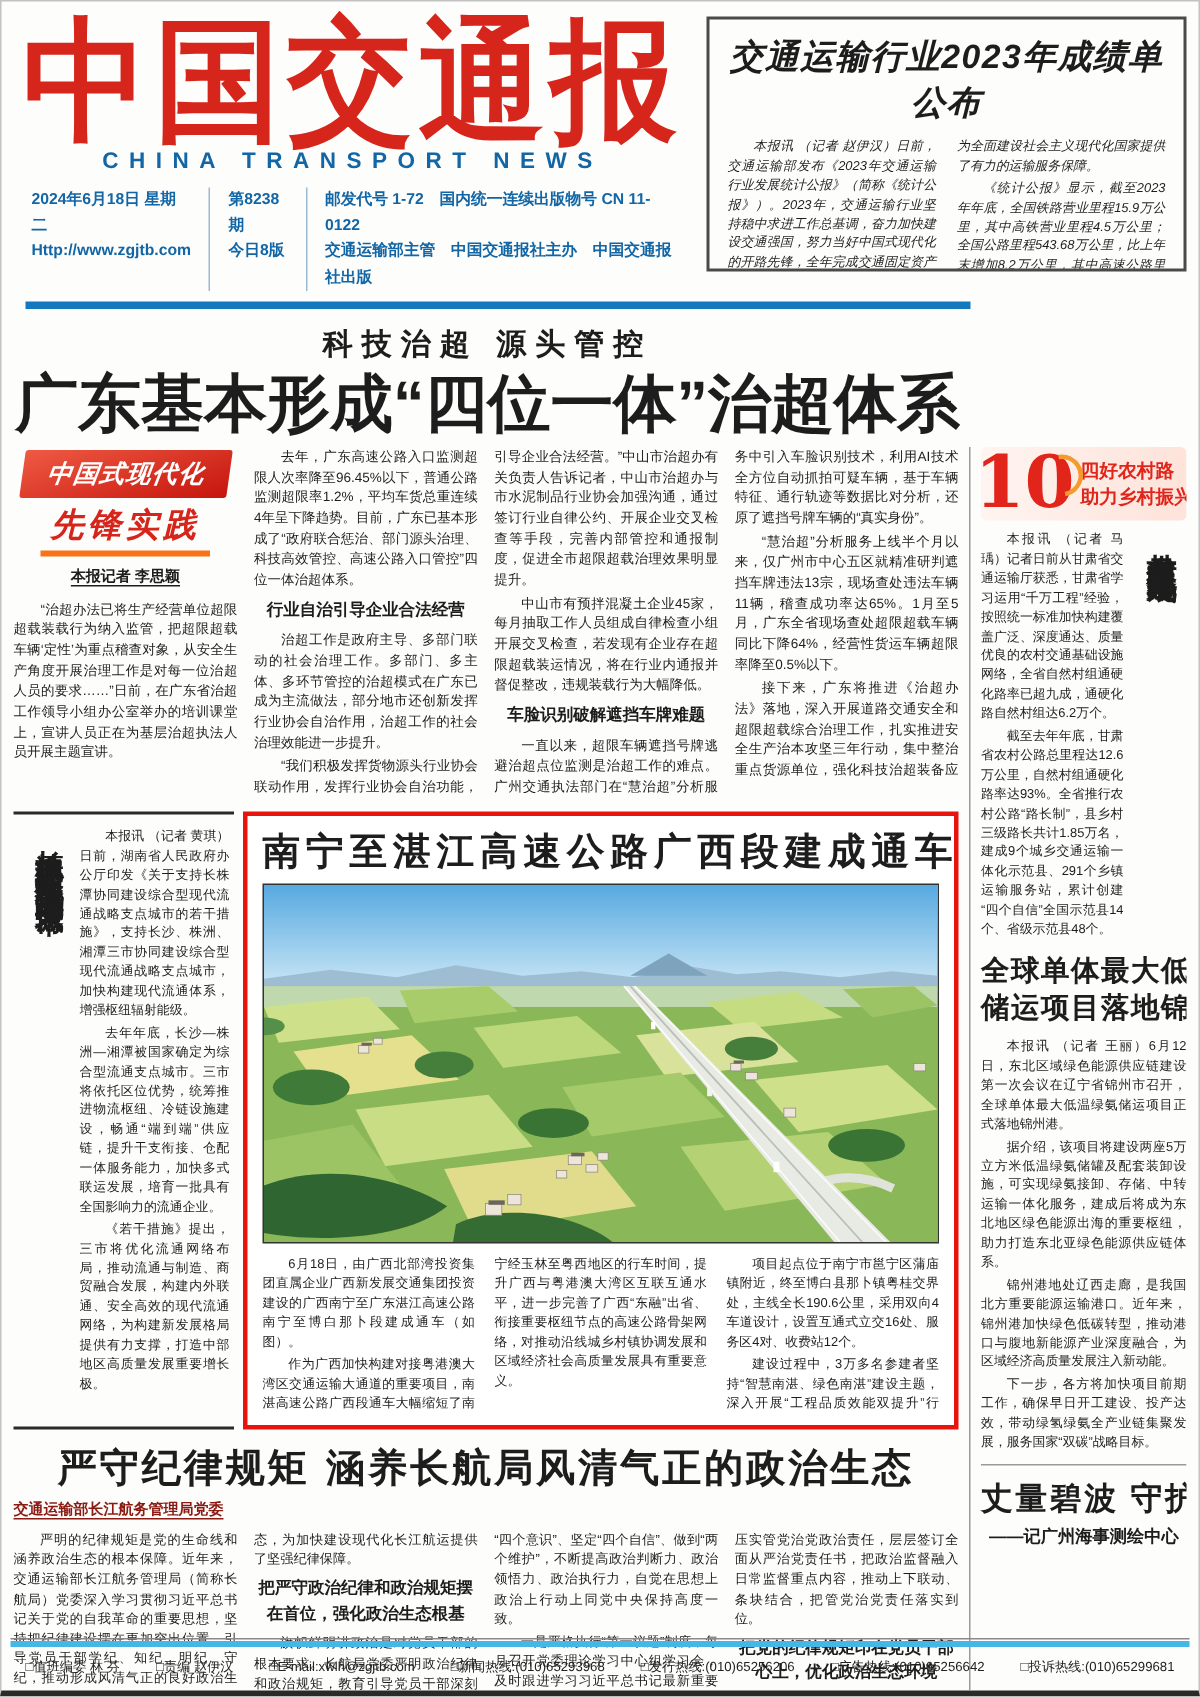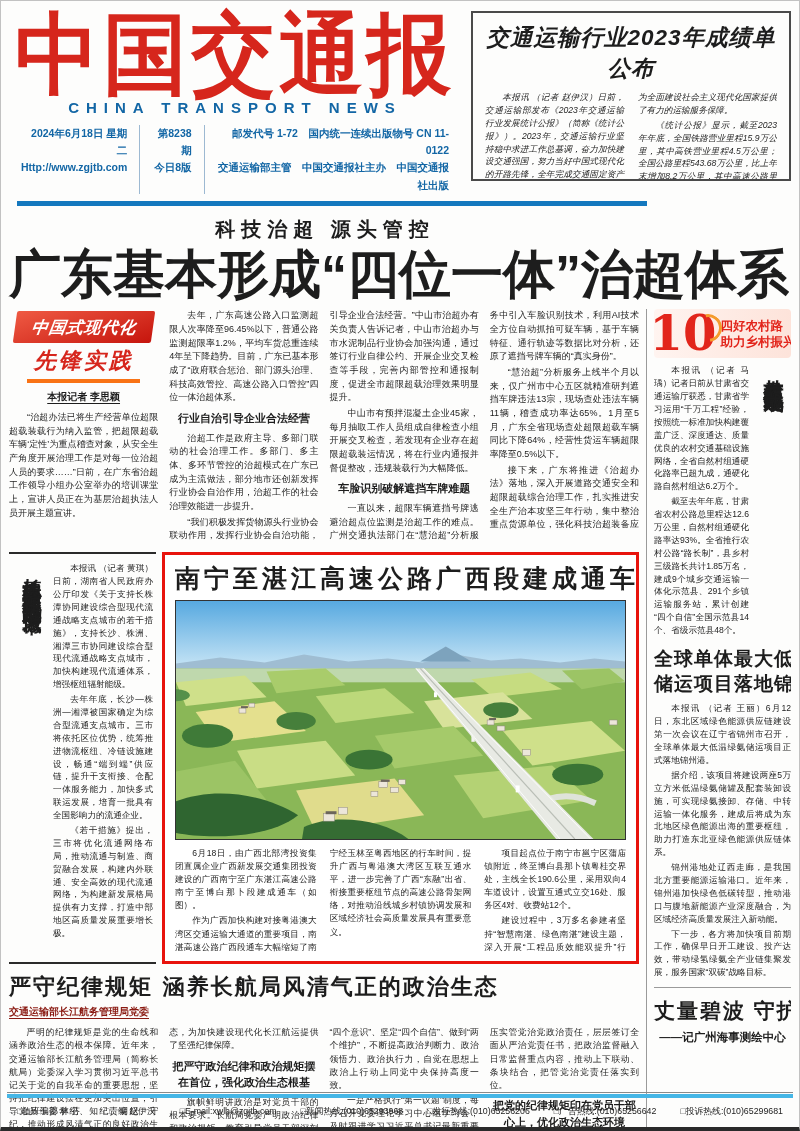--- a/index.html
+++ b/index.html
@@ -15,34 +15,34 @@
   .brand {
     font-family:"DejaVu Serif", serif; font-weight:900; color:#d6261c;
     font-size:84px; line-height:1.02; text-align:center; letter-spacing:4px;
     transform:scaleY(1.06); white-space:nowrap;
   }
   .brand-en {
     color:#1266a5; font-weight:bold; font-size:15px; letter-spacing:7px;
     text-align:center; margin-top:2px;
   }
   .dateline { display:flex; justify-content:center; margin-top:9px; color:#1266a5; }
-  .dl-group { padding:0 12px; font-size:10.5px; line-height:1.65; text-align:right; font-weight:bold; }
+  .dl-group { padding:0 12px; font-size:10.5px; line-height:1.65; text-align:left; font-weight:bold; }
   .dl-group + .dl-group { border-left:1px solid #9db9d2; }
   .header-rule { height:5px; background:#1478be; margin:7px 8px 0 8px; width:630px; }
   .report-box {
     flex:1; margin-left:10px; border:2px solid #4a4a4a; padding:9px 12px 6px 12px;
     height:170px; overflow:hidden;font-style:italic;
   }
   .report-box h2 { font-size:22.5px; text-align:center; letter-spacing:1px; margin-bottom:7px; font-weight:900; }
   .report-body { column-count:2; column-gap:14px; column-fill:auto; height:108px; font-size:8.6px; line-height:1.5; text-align:justify; overflow:hidden; }
   .report-body p, .art p { text-indent:2em; text-align:justify; }
   
   .lead { text-align:center; padding:10px 8px 2px 8px; width:648px; }
   .kicker { font-size:20px; font-weight:900; letter-spacing:6px; }
-  .lead-headline { font-size:52px; font-weight:900; letter-spacing:0; line-height:1.12; margin-top:2px; white-space:nowrap; }
+  .lead-headline { font-size:42px; font-weight:900; letter-spacing:0; line-height:1.12; margin-top:2px; white-space:nowrap; }
   
   .content { display:flex; padding:4px 8px 0 8px; height:880px; }
   .left-main { width:630px; flex:0 0 630px; }
   .right-rail { flex:1; margin-left:7px; border-left:1px solid #9a9a9a; padding-left:7px; overflow:hidden; }
   
   .main-article { height:238px; column-count:4; column-gap:11px; column-fill:auto;
     font-size:9px; line-height:1.52; overflow:hidden; }
   .pioneer-badge { width:138px; margin:2px auto 6px auto; }
   .pb-top { background:linear-gradient(160deg,#ef5a43,#c6150d); color:#fff; font-style:italic;
     font-weight:900; font-size:16.5px; text-align:center; padding:4px 6px 3px 6px;
@@ -61,21 +61,21 @@
   .left-col-body { flex:1; margin-left:5px; font-size:8.6px; line-height:1.5; overflow:hidden; }
   .photo-box { flex:1; margin-left:6px; border:3px solid #e8130c; padding:5px 10px 6px 10px; background:#fff; overflow:hidden; }
   .photo-title { font-family:"DejaVu Serif", serif; font-weight:bold; font-size:25px; text-align:center;
     letter-spacing:4px; padding:2px 0 5px 0; white-space:nowrap; }
   .photo-frame { border:1px solid #333; height:240px; overflow:hidden; }
   .photo-frame svg { display:block; width:100%; height:100%; }
   .photo-caption { margin-top:7px; column-count:3; column-gap:13px; column-fill:auto; height:112px;
     font-size:8.6px; line-height:1.52; overflow:hidden; }
   
   .bottom-article { margin-top:8px; }
-  .bottom-headline { font-family:"DejaVu Serif", serif; font-weight:bold; font-size:22px; text-align:left; letter-spacing:2px; white-space:nowrap; }
+  .bottom-headline { font-family:"DejaVu Serif", serif; font-weight:bold; font-size:26px; text-align:center; letter-spacing:2px; white-space:nowrap; }
   .bottom-byline { text-align:left; font-size:10px; font-weight:bold; color:#8a1a12; text-decoration:underline; text-underline-offset:3px; margin:3px 0 7px 0; }
   .bottom-body { column-count:4; column-gap:11px; column-fill:auto; height:128px; font-size:8.8px; line-height:1.5; overflow:hidden; }
   
   .rural-badge { display:flex; align-items:center; justify-content:center; gap:4px;
     background:linear-gradient(90deg,#fff4f0,#fde3da); border-radius:4px; padding:3px 4px; margin-bottom:6px; }
   .rb-num { font-family:"DejaVu Serif", serif; font-size:48px; font-weight:900; 
     color:#e2251b; line-height:0.9; position:relative; }
   .rb-num::after { content:""; position:absolute; right:-6px; top:2px; width:22px; height:22px;
     border:3px solid #f59b2d; border-left-color:transparent; border-bottom-color:transparent;
     border-radius:50%; transform:rotate(35deg); }

